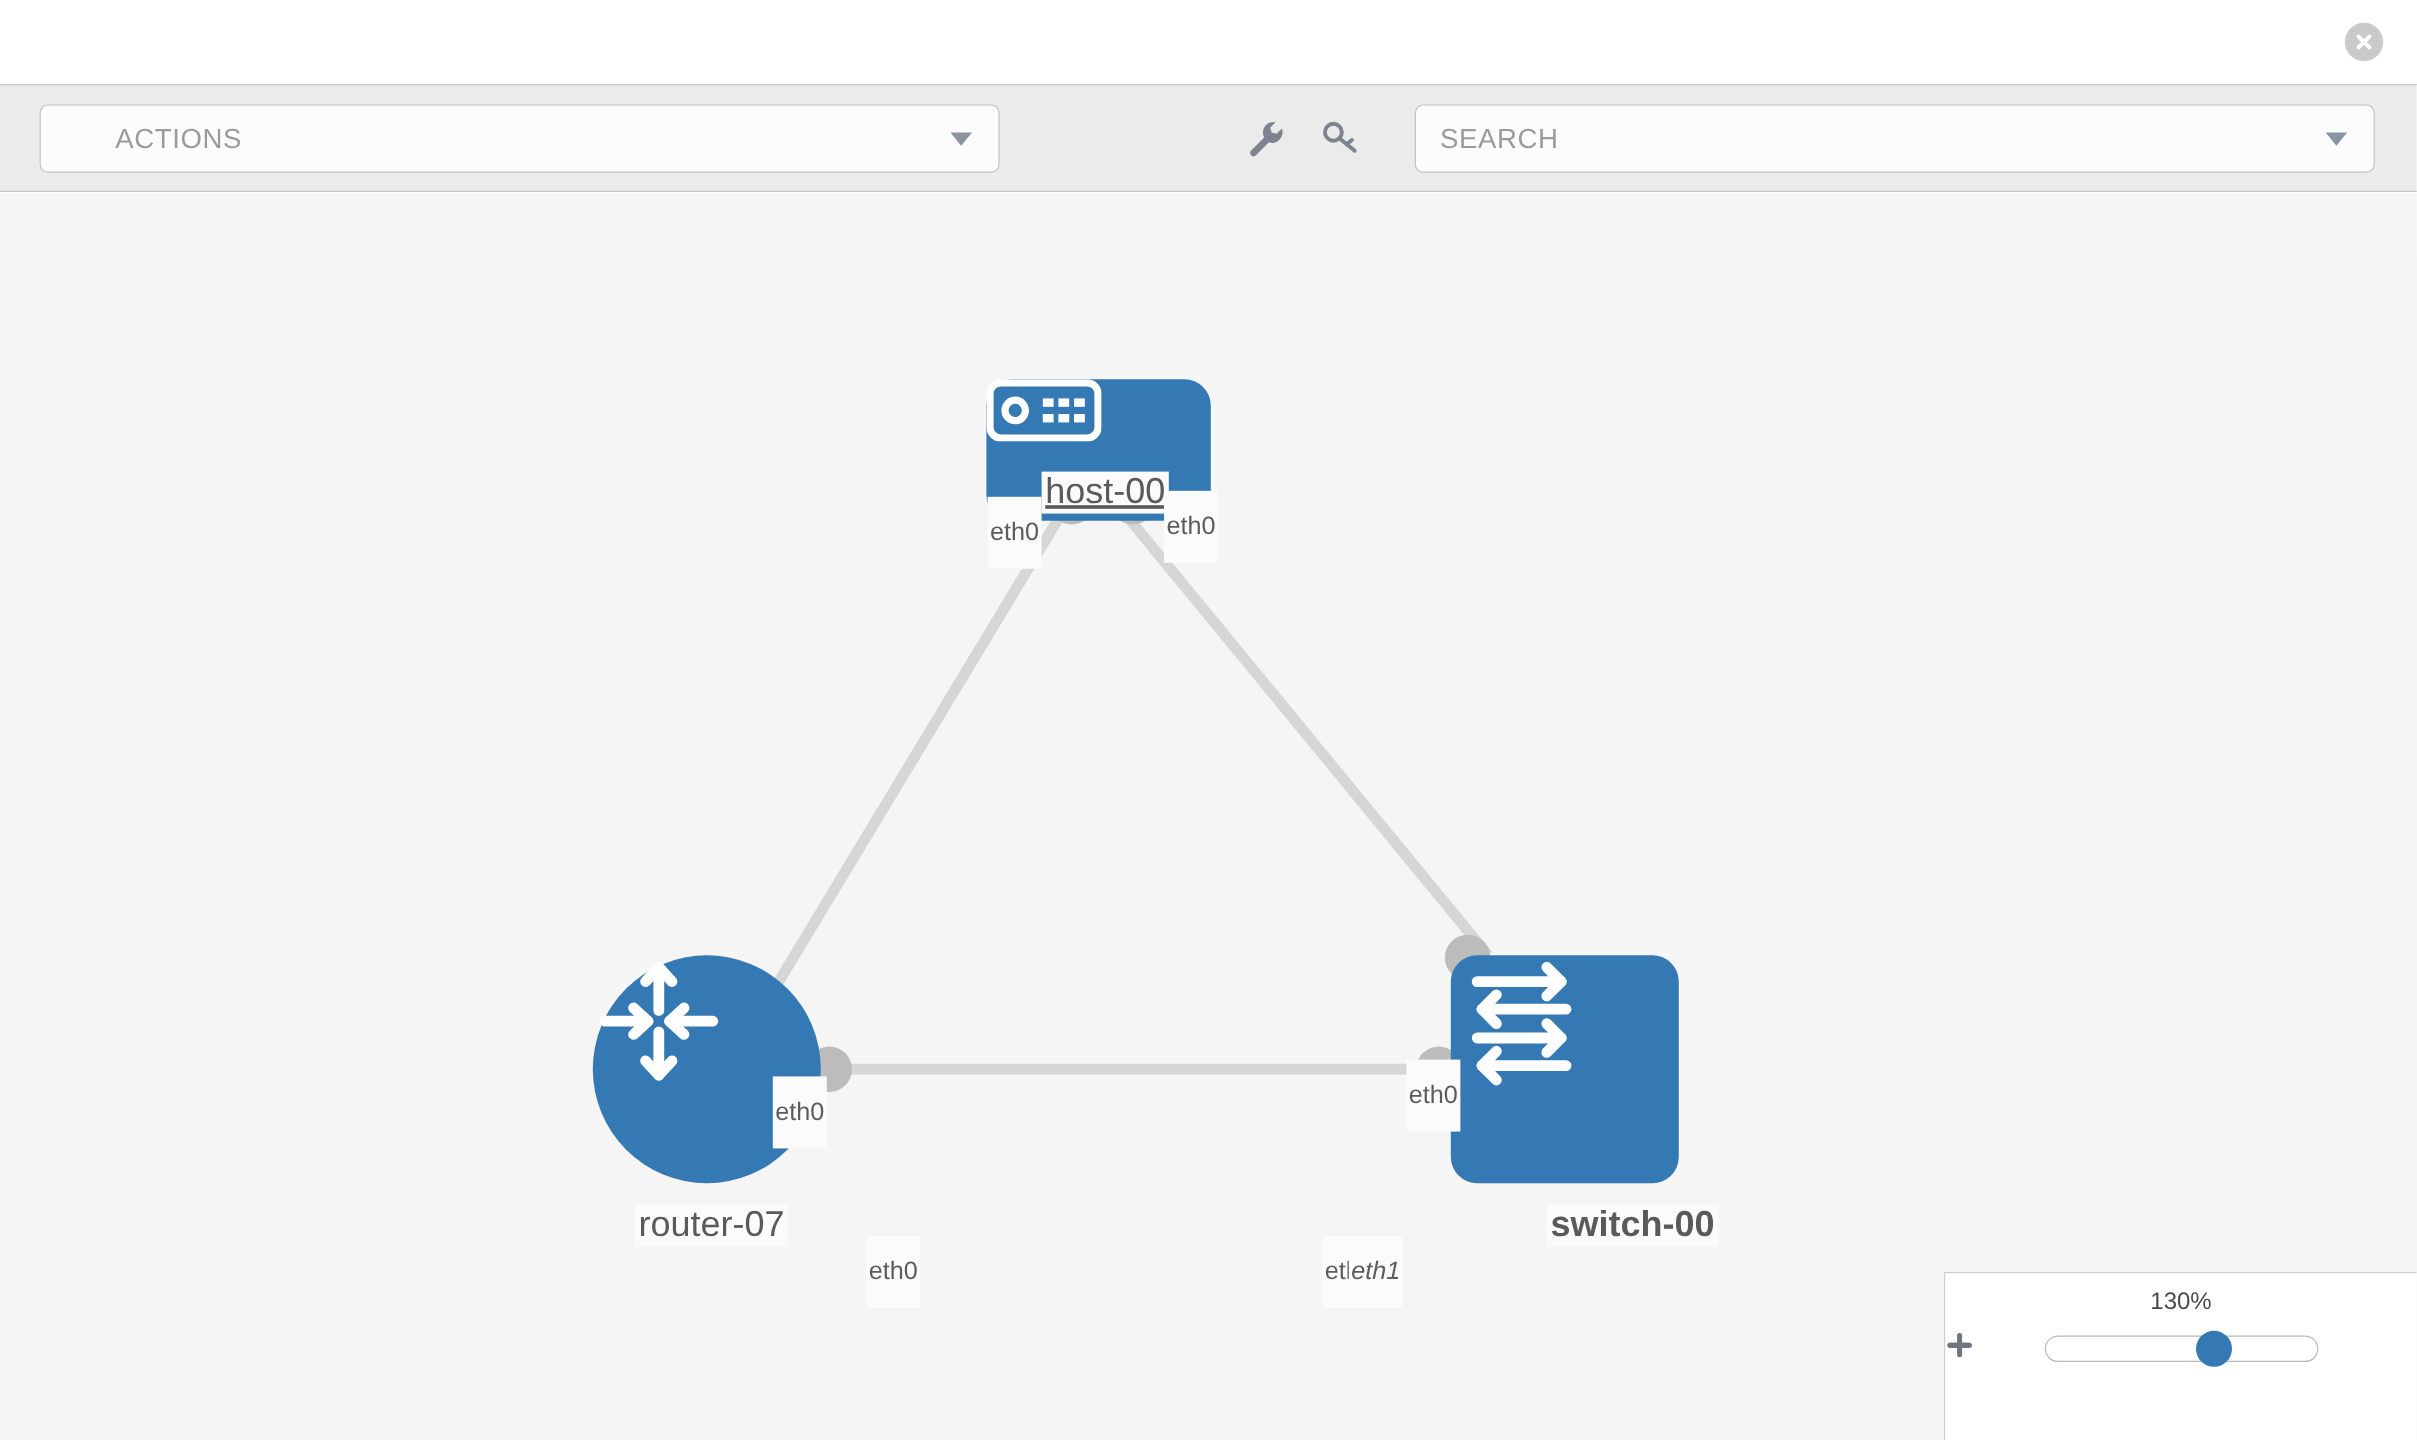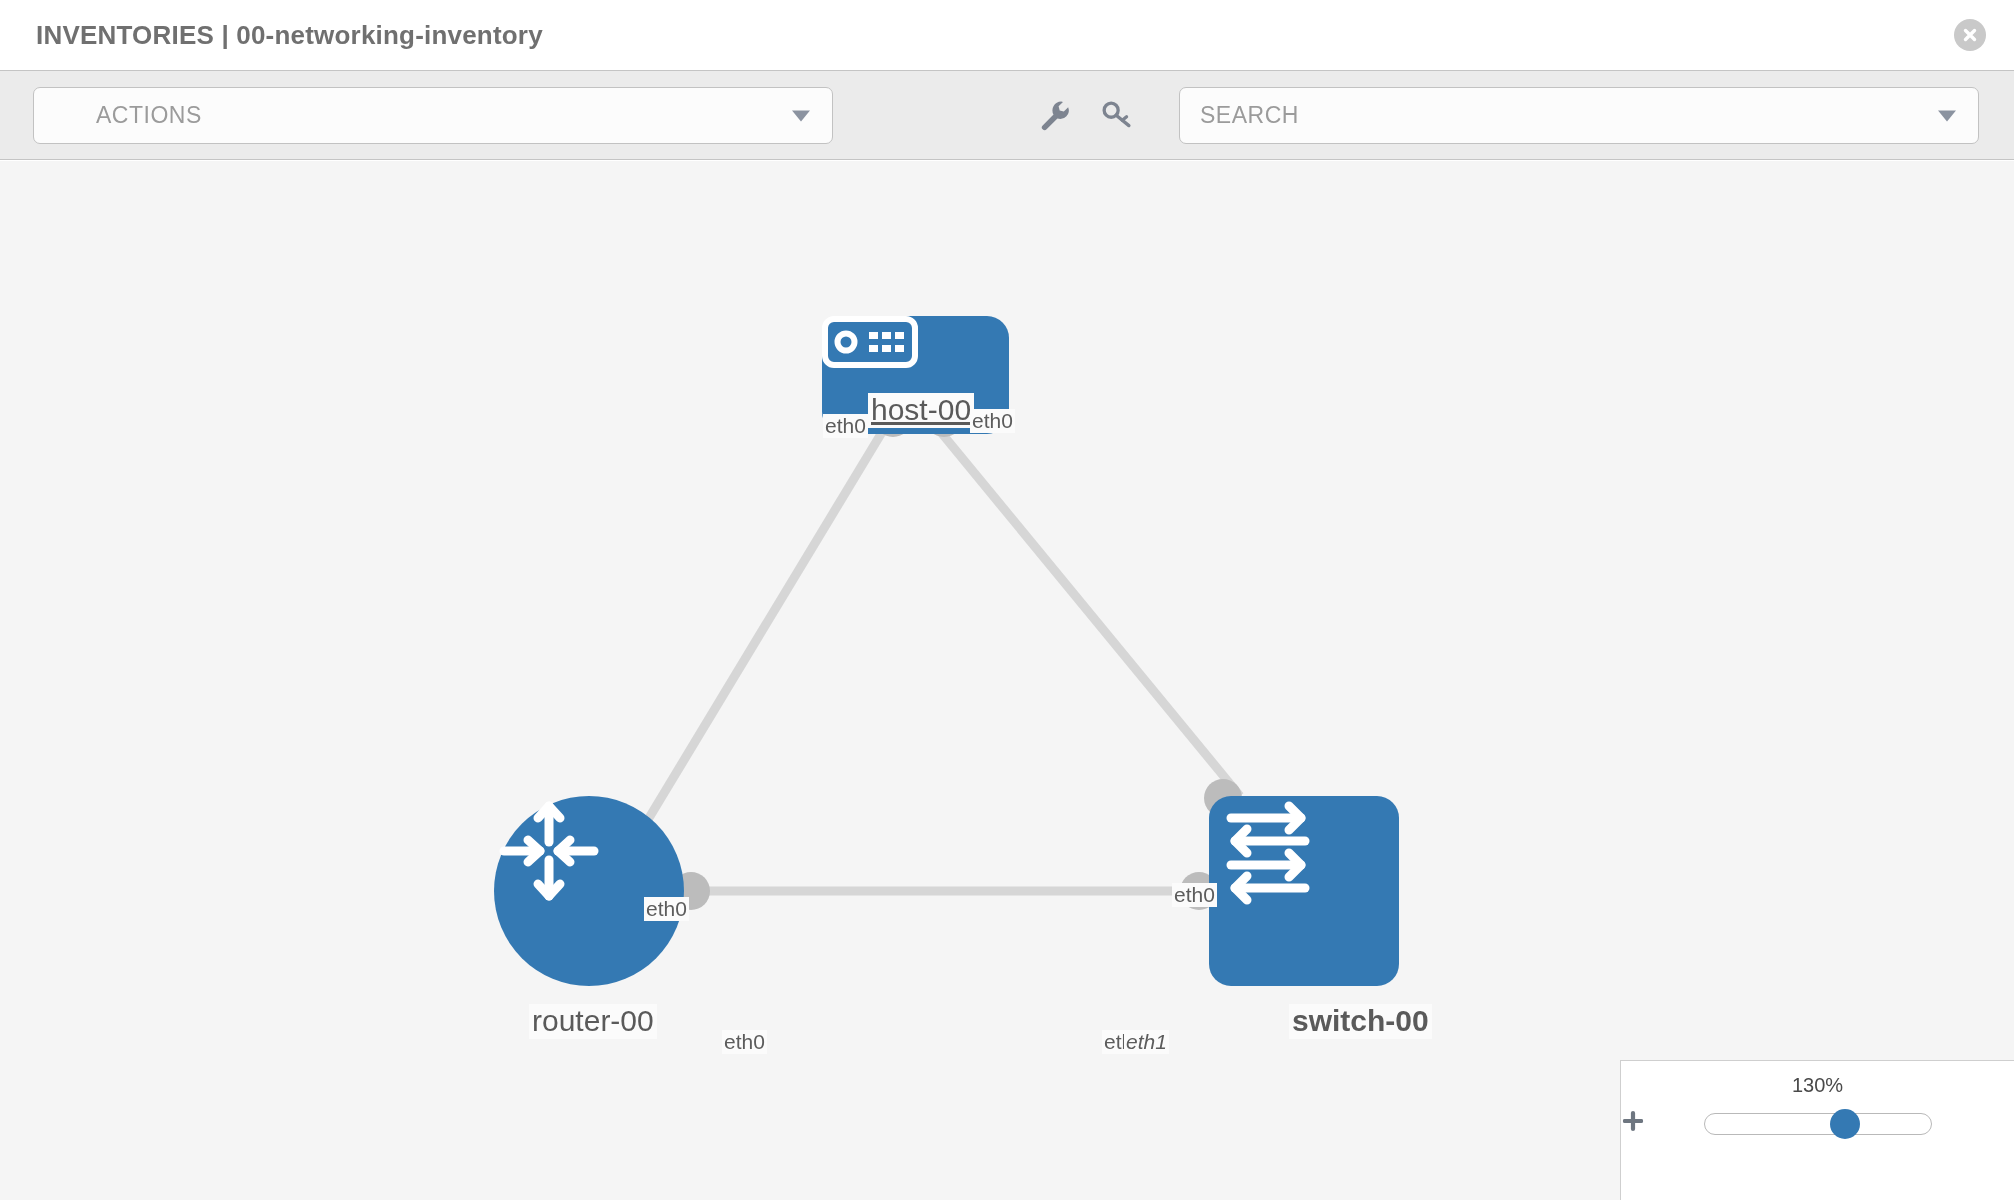--- a/index.html
+++ b/index.html
@@ -101,21 +101,21 @@
     background: #f5f5f5;
     overflow: hidden;
   }
   .canvas svg { position: absolute; left: 0; top: 0; }
 
   .edge-label {
     position: absolute;
     background: #fbfbfb;
     color: #5c5c5c;
     font-size: 21px;
-    padding: 0 2px;
+    padding: 18px 2px;
     white-space: nowrap;
     line-height: 1.15;
   }
   .node-label {
     position: absolute;
     background: #fbfbfb;
     color: #5a5a5a;
     font-size: 30px;
     padding: 0 3px;
     white-space: nowrap;
@@ -176,21 +176,20 @@
     background: #3479b3;
     cursor: grab;
   }
 </style>
 </head>
 <body>
 
 <div id="app">
 
   <div class="header">
-    <div class="header-title">INVENTORIES | 00-networking-inventory</div>
     <div class="close-btn">
       <svg width="20" height="20" viewBox="0 0 20 20" aria-hidden="true">
         <path d="M5.5 5.5 L14.5 14.5 M14.5 5.5 L5.5 14.5" stroke="#ffffff" stroke-width="3.4" stroke-linecap="round"></path>
       </svg>
     </div>
   </div>
 
   <div class="toolbar">
 
     <div class="actions-select">
@@ -263,21 +262,21 @@
             <path d="M44 88 L55 100 L66 88"></path>
 
           <path d="M10 55 H46"></path>
             <path d="M34 44 L46 55 L34 66"></path>
 
           <path d="M100 55 H64"></path>
             <path d="M76 44 L64 55 L76 66"></path>
         </g>
       </svg>
     </div>
-    <div class="node-label" style="left:529px; top:843px;">router-00</div>
+    <div class="node-label" style="left:529px; top:843px;">router-07</div>
     <div class="edge-label" style="left:644px; top:736px;">eth0</div>
     <div class="edge-label" style="left:722px; top:869px;">eth0</div>
 
     <div class="node rounded" style="left:1209px; top:635px; width:190px; height:190px;">
       <svg width="118" height="118" viewBox="0 0 118 118">
         <g stroke="#ffffff" stroke-width="9" stroke-linecap="round" stroke-linejoin="round" fill="none">
           <path d="M22 22 H92"></path>
             <path d="M80 10 L92 22 L80 34"></path>
           <path d="M96 45 H26"></path>
             <path d="M38 33 L26 45 L38 57"></path>

